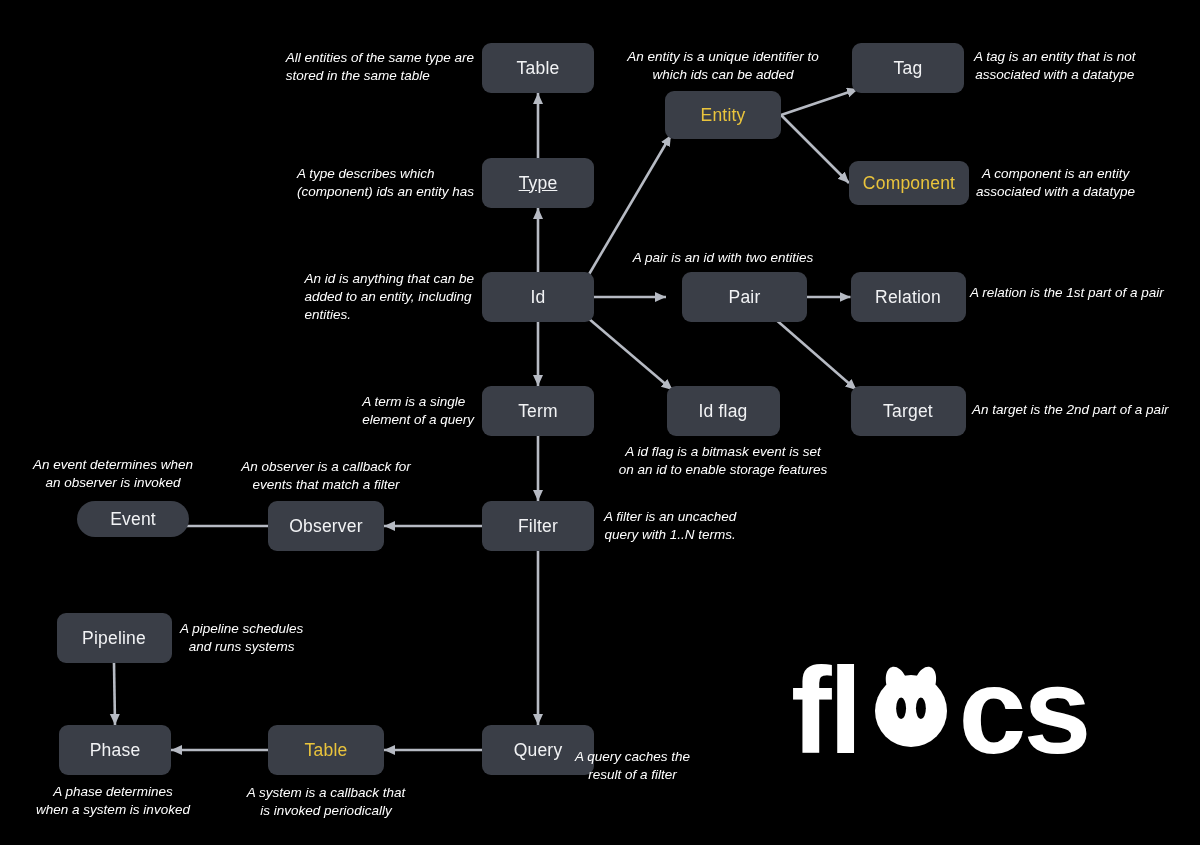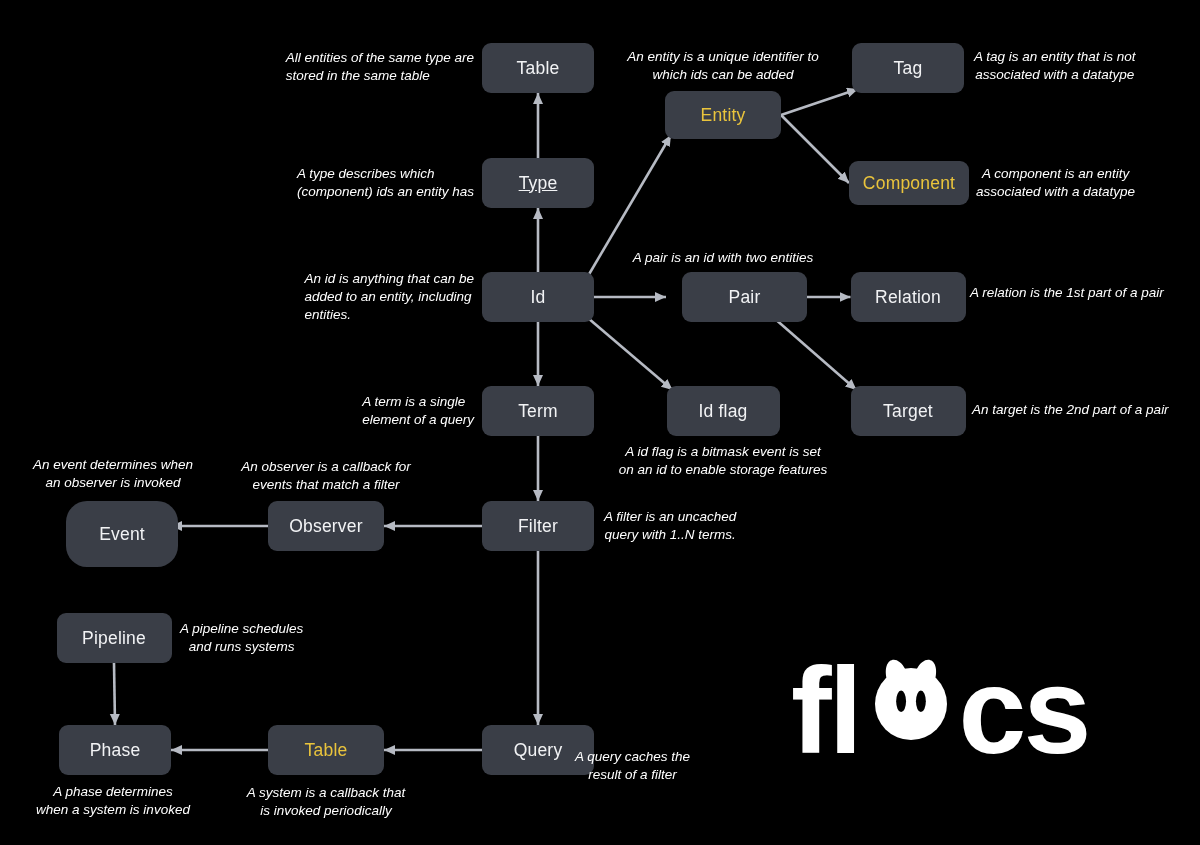--- a/index.html
+++ b/index.html
@@ -43,20 +43,21 @@
     white-space: pre-line;
   }
   .annotation.center { transform: translate(-50%, -50%); text-align: center; }
   .annotation.right  { transform: translate(-100%, -50%); text-align: left; }
   .annotation.left   { transform: translate(0, -50%); text-align: center; }
   .logo {
     position: absolute;
     left: 791px;
     top: 650px;
     display: flex;
+    align-items: flex-end;
     font-weight: 700;
     font-size: 122px;
     line-height: 1.0;
     letter-spacing: -3px;
     color: #ffffff;
   }
   .mascot {
     width: 90px;
     height: 90px;
     margin: 0 3px 25px 6px;
@@ -101,21 +102,21 @@
       <div class="node" style="left: 482px; top: 501px; width: 112px; height: 50px;">Filter</div>
       <div class="node" style="left: 482px; top: 725px; width: 112px; height: 50px;">Query</div>
       <div class="node highlight" style="left: 665px; top: 91px; width: 116px; height: 48px;">Entity</div>
       <div class="node" style="left: 852px; top: 43px; width: 112px; height: 50px;">Tag</div>
       <div class="node highlight" style="left: 849px; top: 161px; width: 120px; height: 44px;">Component</div>
       <div class="node" style="left: 666px; top: 272px; width: 125px; height: 50px; margin-left: 16px;">Pair</div>
       <div class="node" style="left: 850.5px; top: 272px; width: 115px; height: 50px;">Relation</div>
       <div class="node" style="left: 666.5px; top: 386px; width: 113px; height: 50px;">Id flag</div>
       <div class="node" style="left: 850.5px; top: 386px; width: 115px; height: 50px;">Target</div>
       <div class="node" style="left: 268px; top: 501px; width: 116px; height: 50px;">Observer</div>
-      <div class="node" style="left: 66px; top: 501px; width: 112px; height: 66px; border-radius: 21px;">Event</div>
+      <div class="node" style="left: 77px; top: 501px; width: 112px; height: 36px; border-radius: 21px;">Event</div>
       <div class="node" style="left: 56.5px; top: 613px; width: 115px; height: 50px;">Pipeline</div>
       <div class="node" style="left: 59px; top: 725px; width: 112px; height: 50px;">Phase</div>
       <div class="node highlight" style="left: 268px; top: 725px; width: 116px; height: 50px;">Table</div>
     </div>
 
   <div id="annotation-layer">
       <div class="annotation right" style="left: 474px; top: 67px;">All entities of the same type are
 stored in the same table</div>
       <div class="annotation center" style="left: 723px; top: 66px;">An entity is a unique identifier to
 which ids can be added</div>

